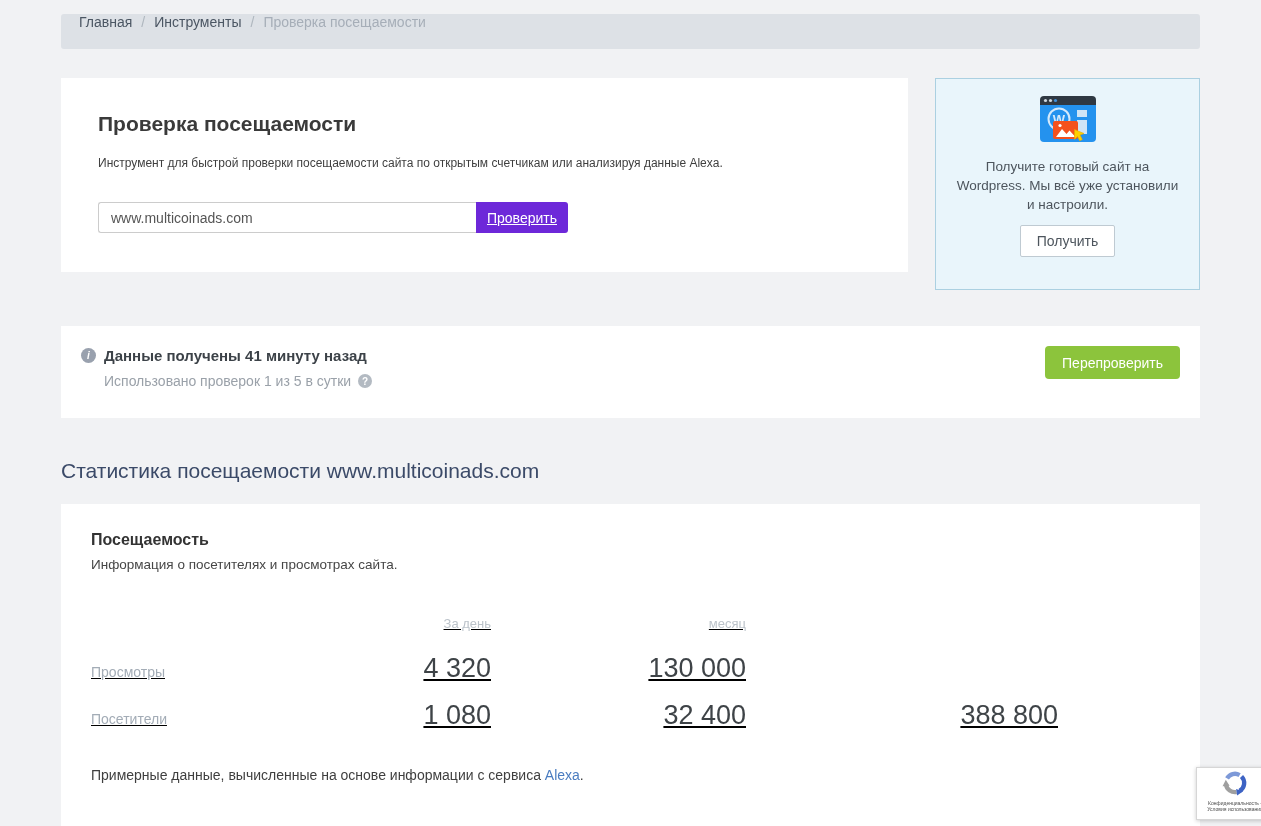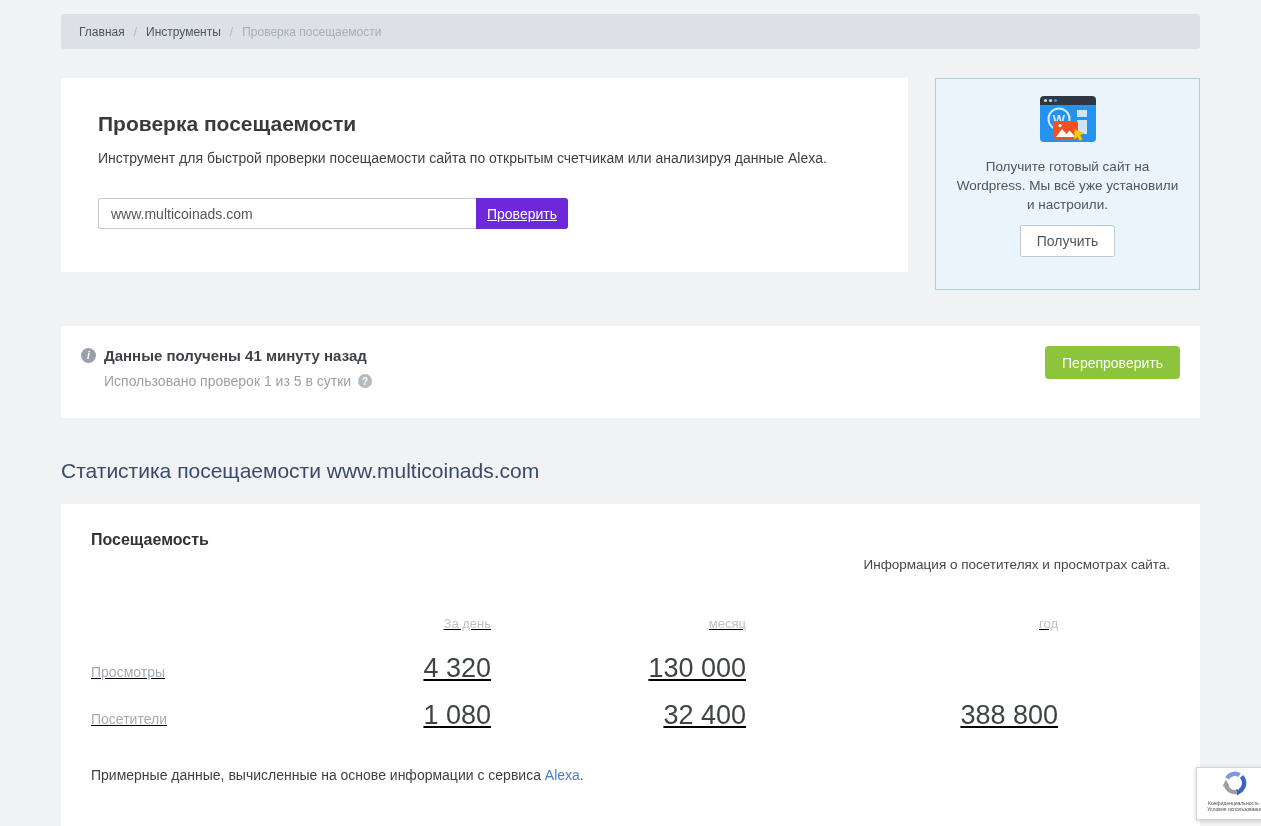--- a/index.html
+++ b/index.html
@@ -8,35 +8,35 @@
     overflow: hidden; position: relative;
     background: #f1f2f4;
     font-family: "Liberation Sans", sans-serif;
   }
   .container { width: 1139px; margin: 0 auto; }
 
   
   .breadcrumb {
     margin-top: 14px; height: 35px; box-sizing: border-box;
     background: #dde1e6; border-radius: 3px;
-    display: flex; align-items: center; gap: 9px;
-    padding: 0 18px; font-size: 12px;
+    display: flex; gap: 9px;
+    padding: 0 18px; font-size: 14px;
   }
   .breadcrumb a { color: #4b5663; text-decoration: none; cursor: pointer; }
   .breadcrumb .sep { color: #aeb6be; }
   .breadcrumb .current { color: #a6aeb8; }
 
   
   .cards-row { display: flex; justify-content: space-between; align-items: flex-start; margin-top: 29px; }
   .main-card {
     width: 847px; min-height: 194px; box-sizing: border-box;
     background: #fff; padding: 22px 37px 28px;
   }
   .main-card h1 { margin: 12px 0 0; font-size: 21px; font-weight: 700; color: #3a3a3a; }
-  .main-card .desc { margin: 14px 0 0; font-size: 14px; color: #3f3f3f; }
+  .main-card .desc { margin: 20px 0 0; font-size: 12px; color: #3f3f3f; }
   .check-form { margin-top: 32px; display: flex; }
   .url-input {
     width: 378px; height: 31px; box-sizing: border-box;
     border: 1px solid #cccccc; border-right: none; border-radius: 3px 0 0 3px;
     padding: 0 12px; font-size: 14px; color: #555;
     font-family: "Liberation Sans", sans-serif; outline: none;
   }
   .check-btn {
     height: 31px; width: 92px; border: none; cursor: pointer;
     background: #6d28d9; color: #fff; font-size: 14px;
@@ -79,21 +79,21 @@
     color: #fff; font-size: 14px; font-family: "Liberation Sans", sans-serif;
   }
 
   
   .section-title { margin: 41px 0 0; font-size: 21px; font-weight: 400; color: #3b4a68; }
   .stats-card {
     margin-top: 21px; background: #fff; height: 330px; box-sizing: border-box;
     padding: 27px 30px;
   }
   .stats-card h3 { margin: 0; font-size: 16px; font-weight: 700; color: #333; }
-  .stats-sub { margin: 8px 0 8px; font-size: 13.5px; color: #464646; text-align: right; }
+  .stats-sub { margin: 8px 0 8px; font-size: 13.5px; color: #464646; }
   .ttable { margin-top: 44px; }
   .trow { display: grid; grid-template-columns: 190px 210px 255px 312px; align-items: baseline; text-decoration: underline; }
   .trow .cell { text-align: right; }
   .trow .label { text-align: left; font-size: 14px; color: #a3acb6; }
   .trow.thead .cell { font-size: 13px; color: #bcc3ca; }
   .trow.tdata { margin-top: 22px; }
   .trow.tdata + .trow.tdata { margin-top: 16px; }
   .trow.tdata .cell { font-size: 27px; color: #3e4347; }
   .stats-note { margin: 36px 0 0; font-size: 14px; color: #3f3f3f; }
   .stats-note a { color: #4a7cc0; text-decoration: none; cursor: pointer; }
@@ -169,21 +169,20 @@
 
   <section class="stats-card">
     <h3>Посещаемость</h3>
     <p class="stats-sub">Информация о посетителях и просмотрах сайта.</p>
 
     <div class="ttable">
       <div class="trow thead">
         <span class="label"></span>
         <span class="cell">За день</span>
         <span class="cell">месяц</span>
-        <span class="cell">год</span>
       </div>
       <div class="trow tdata">
         <span class="label">Просмотры</span>
         <span class="cell">4 320</span>
         <span class="cell">130 000</span>
       </div>
       <div class="trow tdata">
         <span class="label">Посетители</span>
         <span class="cell">1 080</span>
         <span class="cell">32 400</span>

